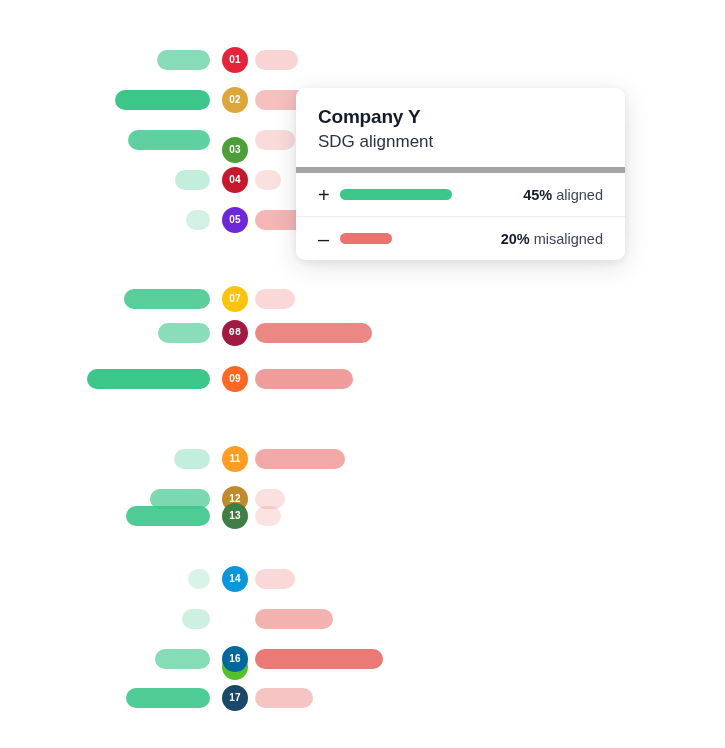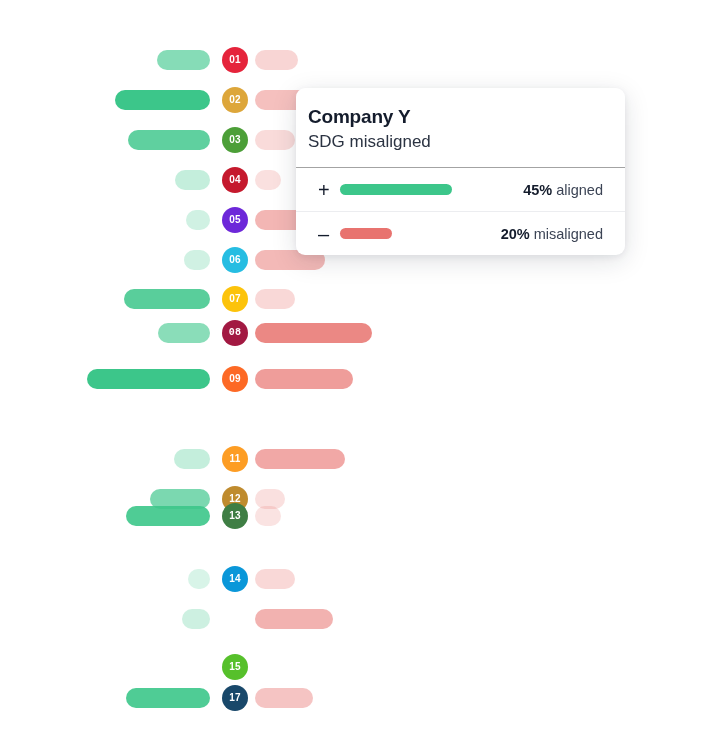--- a/index.html
+++ b/index.html
@@ -73,22 +73,22 @@
     left: 296px;
     top: 88px;
     width: 329px;
     background: #ffffff;
     border-radius: 9px;
     box-shadow: 0 6px 26px rgba(20,30,50,0.13),
                 0 2px 7px rgba(20,30,50,0.07);
     overflow: hidden;
   }
   .tip-head {
-    padding: 18px 22px 15px 12px;
-    border-bottom: 1px solid #a3a3a3;
+    padding: 18px 22px 15px 22px;
+    border-bottom: 6px solid #a3a3a3;
   }
   .tip-title {
     font-size: 19px;
     font-weight: bold;
     color: #141c2c;
     letter-spacing: -0.2px;
     line-height: 1.2;
   }
   .tip-sub {
     font-size: 17px;
@@ -136,38 +136,33 @@
       <div class="badge" style="background: rgb(229, 36, 59);">01</div>
       <div class="bar-neg" style="width: 43px; background: rgb(232, 115, 111); opacity: 0.3;"></div>
     </div>
     <div class="row" style="top: 86.9px;">
       <div class="bar-pos" style="width: 95px; background: rgb(60, 198, 138); opacity: 1;"></div>
       <div class="badge" style="background: rgb(221, 166, 58);">02</div>
       <div class="bar-neg" style="width: 72px; background: rgb(232, 115, 111); opacity: 0.45;"></div>
     </div>
     <div class="row" style="top: 126.8px;">
       <div class="bar-pos" style="width: 82px; background: rgb(60, 198, 138); opacity: 0.82;"></div>
-      <div class="badge" style="background: rgb(76, 159, 56);">03</div>
+      <div class="badge" style="background: rgb(76, 159, 56); margin-top: 10px;">03</div>
       <div class="bar-neg" style="width: 40px; background: rgb(232, 115, 111); opacity: 0.26;"></div>
     </div>
     <div class="row" style="top: 166.7px;">
       <div class="bar-pos" style="width: 35px; background: rgb(60, 198, 138); opacity: 0.3;"></div>
       <div class="badge" style="background: rgb(197, 25, 45);">04</div>
       <div class="bar-neg" style="width: 26px; background: rgb(232, 115, 111); opacity: 0.22;"></div>
     </div>
     <div class="row" style="top: 206.6px;">
       <div class="bar-pos" style="width: 24px; background: rgb(60, 198, 138); opacity: 0.24;"></div>
       <div class="badge" style="background: #6d28d9;">05</div>
       <div class="bar-neg" style="width: 70px; background: rgb(232, 115, 111); opacity: 0.52;"></div>
     </div>
-    <div class="row" style="top: 246.5px;">
-      <div class="bar-pos" style="width: 26px; background: rgb(60, 198, 138); opacity: 0.24;"></div>
-      <div class="badge" style="background: rgb(38, 189, 226);">06</div>
-      <div class="bar-neg" style="width: 70px; background: rgb(232, 115, 111); opacity: 0.5;"></div>
-    </div>
     <div class="row" style="top: 286.4px;">
       <div class="bar-pos" style="width: 86px; background: rgb(60, 198, 138); opacity: 0.85;"></div>
       <div class="badge" style="background: rgb(252, 195, 11);">07</div>
       <div class="bar-neg" style="width: 40px; background: rgb(232, 115, 111); opacity: 0.28;"></div>
     </div>
     <div class="row" style="top: 320px; font-family: Liberation Mono, monospace;">
       <div class="bar-pos" style="width: 52px; background: rgb(60, 198, 138); opacity: 0.6;"></div>
       <div class="badge" style="background: rgb(162, 25, 66);">08</div>
       <div class="bar-neg" style="width: 117px; background: rgb(232, 115, 111); opacity: 0.85;"></div>
     </div>
@@ -194,31 +189,36 @@
     <div class="row" style="top: 565.7px;">
       <div class="bar-pos" style="width: 22px; background: rgb(60, 198, 138); opacity: 0.2;"></div>
       <div class="badge" style="background: rgb(10, 151, 217);">14</div>
       <div class="bar-neg" style="width: 40px; background: rgb(232, 115, 111); opacity: 0.28;"></div>
     </div>
     <div class="row" style="top: 605.6px;">
       <div class="bar-pos" style="width: 28px; background: rgb(60, 198, 138); opacity: 0.26;"></div>
       <div class="badge" style="background: rgb(86, 192, 43); margin-top: 48px;">15</div>
       <div class="bar-neg" style="width: 78px; background: rgb(232, 115, 111); opacity: 0.55;"></div>
     </div>
+    <div class="row" style="top: 645.5px;">
+      <div class="bar-pos" style="width: 55px; background: rgb(60, 198, 138); opacity: 0.62;"></div>
+      <div class="badge" style="background: rgb(0, 104, 157);">16</div>
+      <div class="bar-neg" style="width: 128px; background: rgb(232, 115, 111); opacity: 0.95;"></div>
+    </div>
     <div class="row" style="top: 685.4px;">
       <div class="bar-pos" style="width: 84px; background: rgb(60, 198, 138); opacity: 0.9;"></div>
       <div class="badge" style="background: rgb(25, 72, 106);">17</div>
       <div class="bar-neg" style="width: 58px; background: rgb(232, 115, 111); opacity: 0.42;"></div>
     </div>
   </div>
 
 <div id="tooltip">
   <div class="tip-head">
     <div class="tip-title">Company Y</div>
-    <div class="tip-sub">SDG misaligned</div>
+    <div class="tip-sub">SDG alignment</div>
   </div>
   <div id="tip-rows">
       <div class="tip-row">
         <div class="tip-sign">+</div>
         <div class="tip-bar" style="width: 112px; background: rgb(60, 198, 138);"></div>
         <div class="tip-spacer"></div>
         <div class="tip-val"><b>45%</b><span>aligned</span></div>
       </div>
       <div class="tip-row">
         <div class="tip-sign">–</div>

